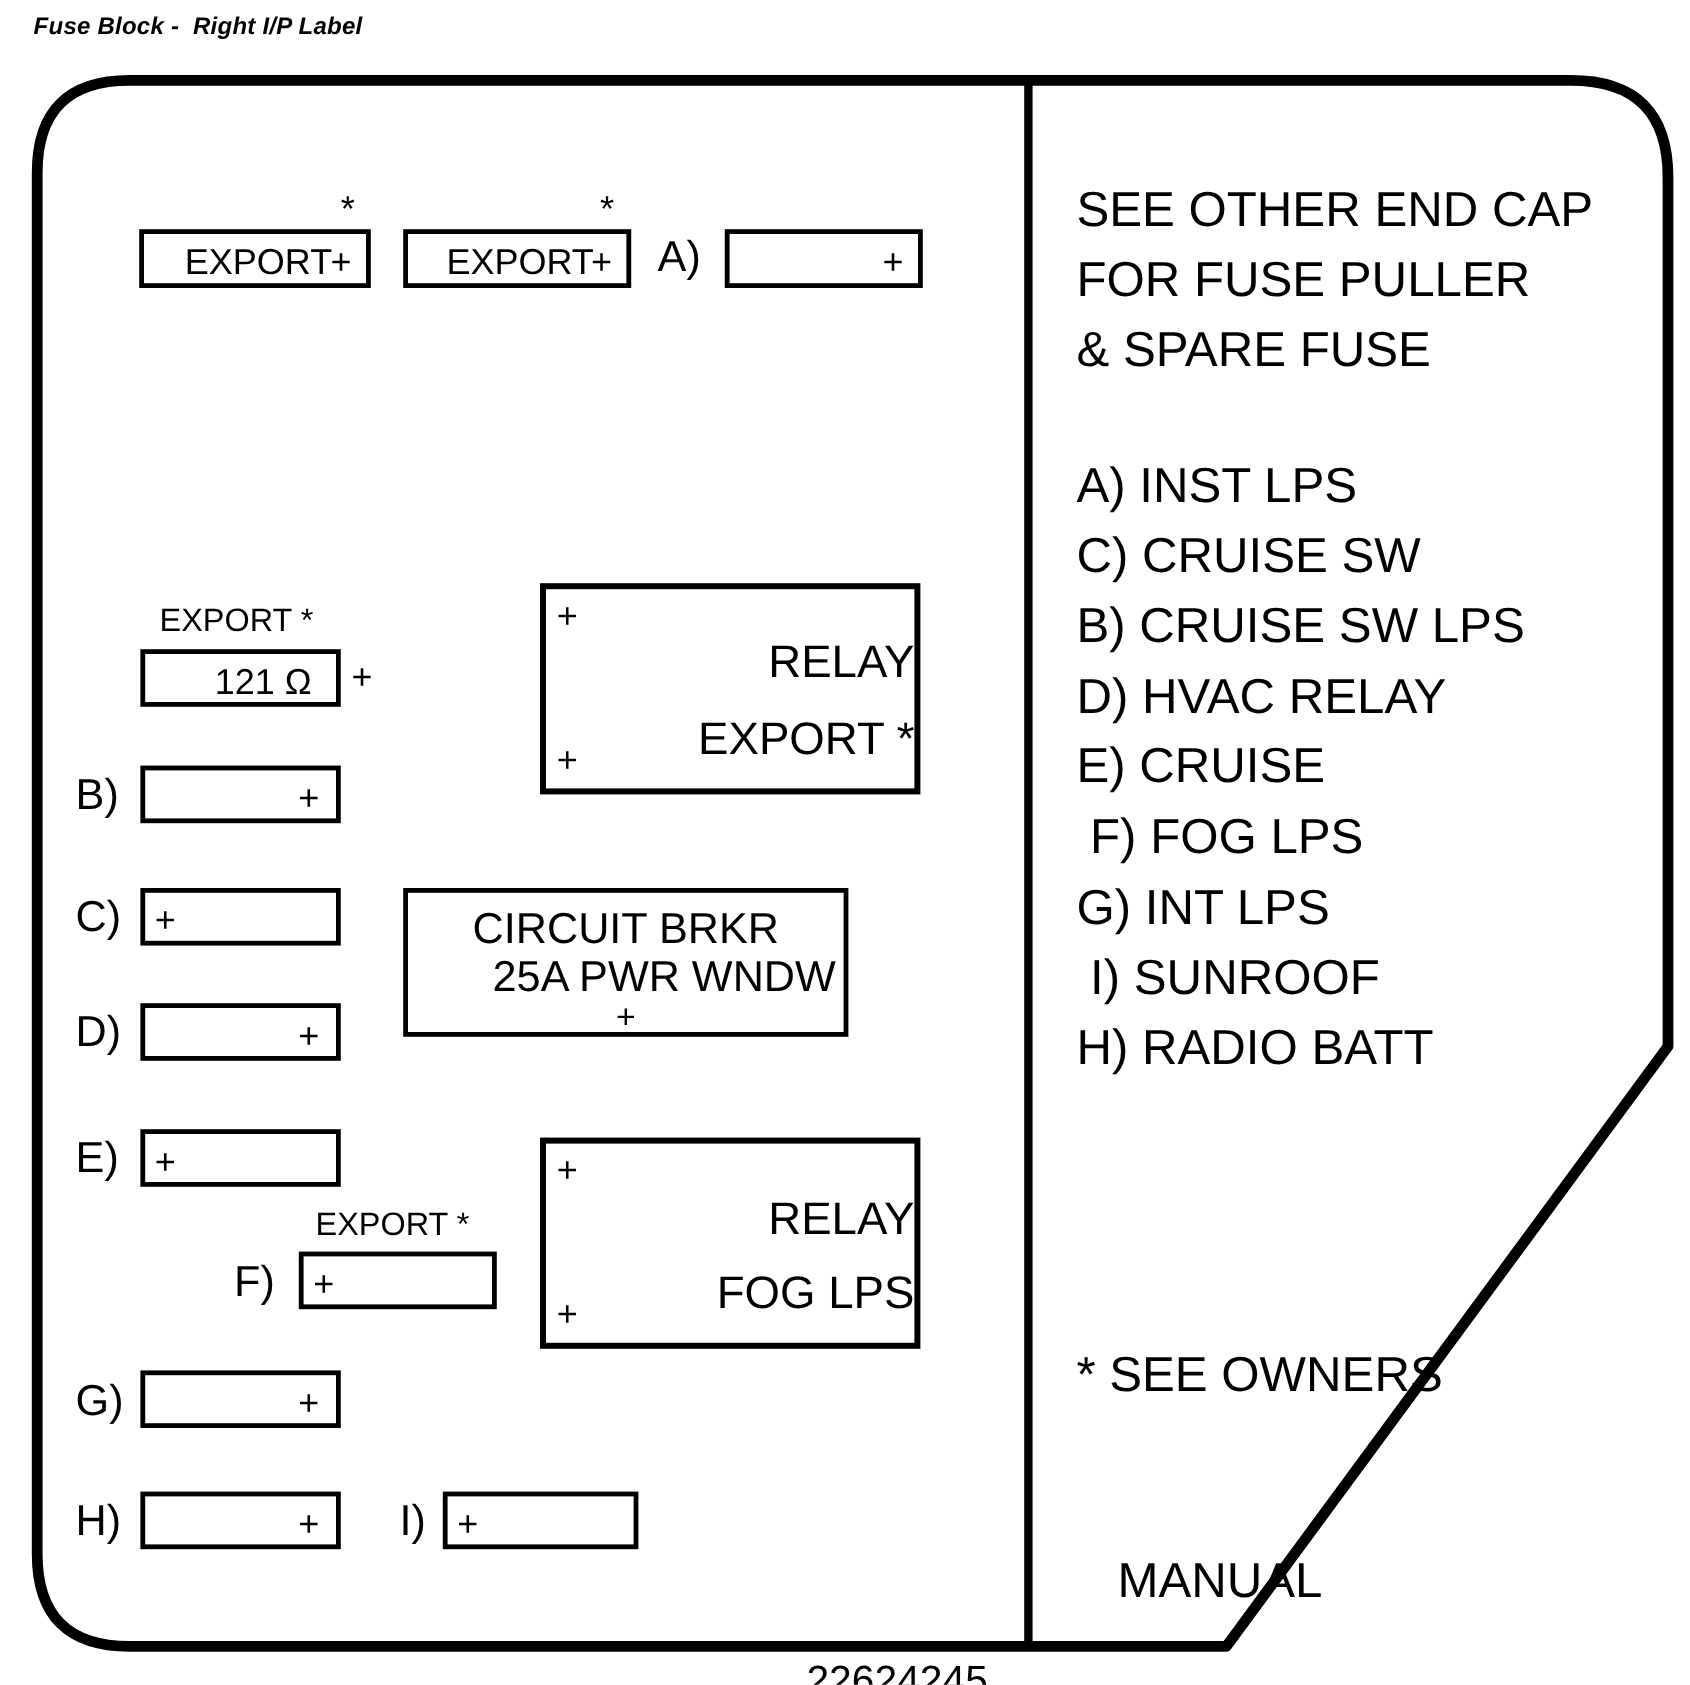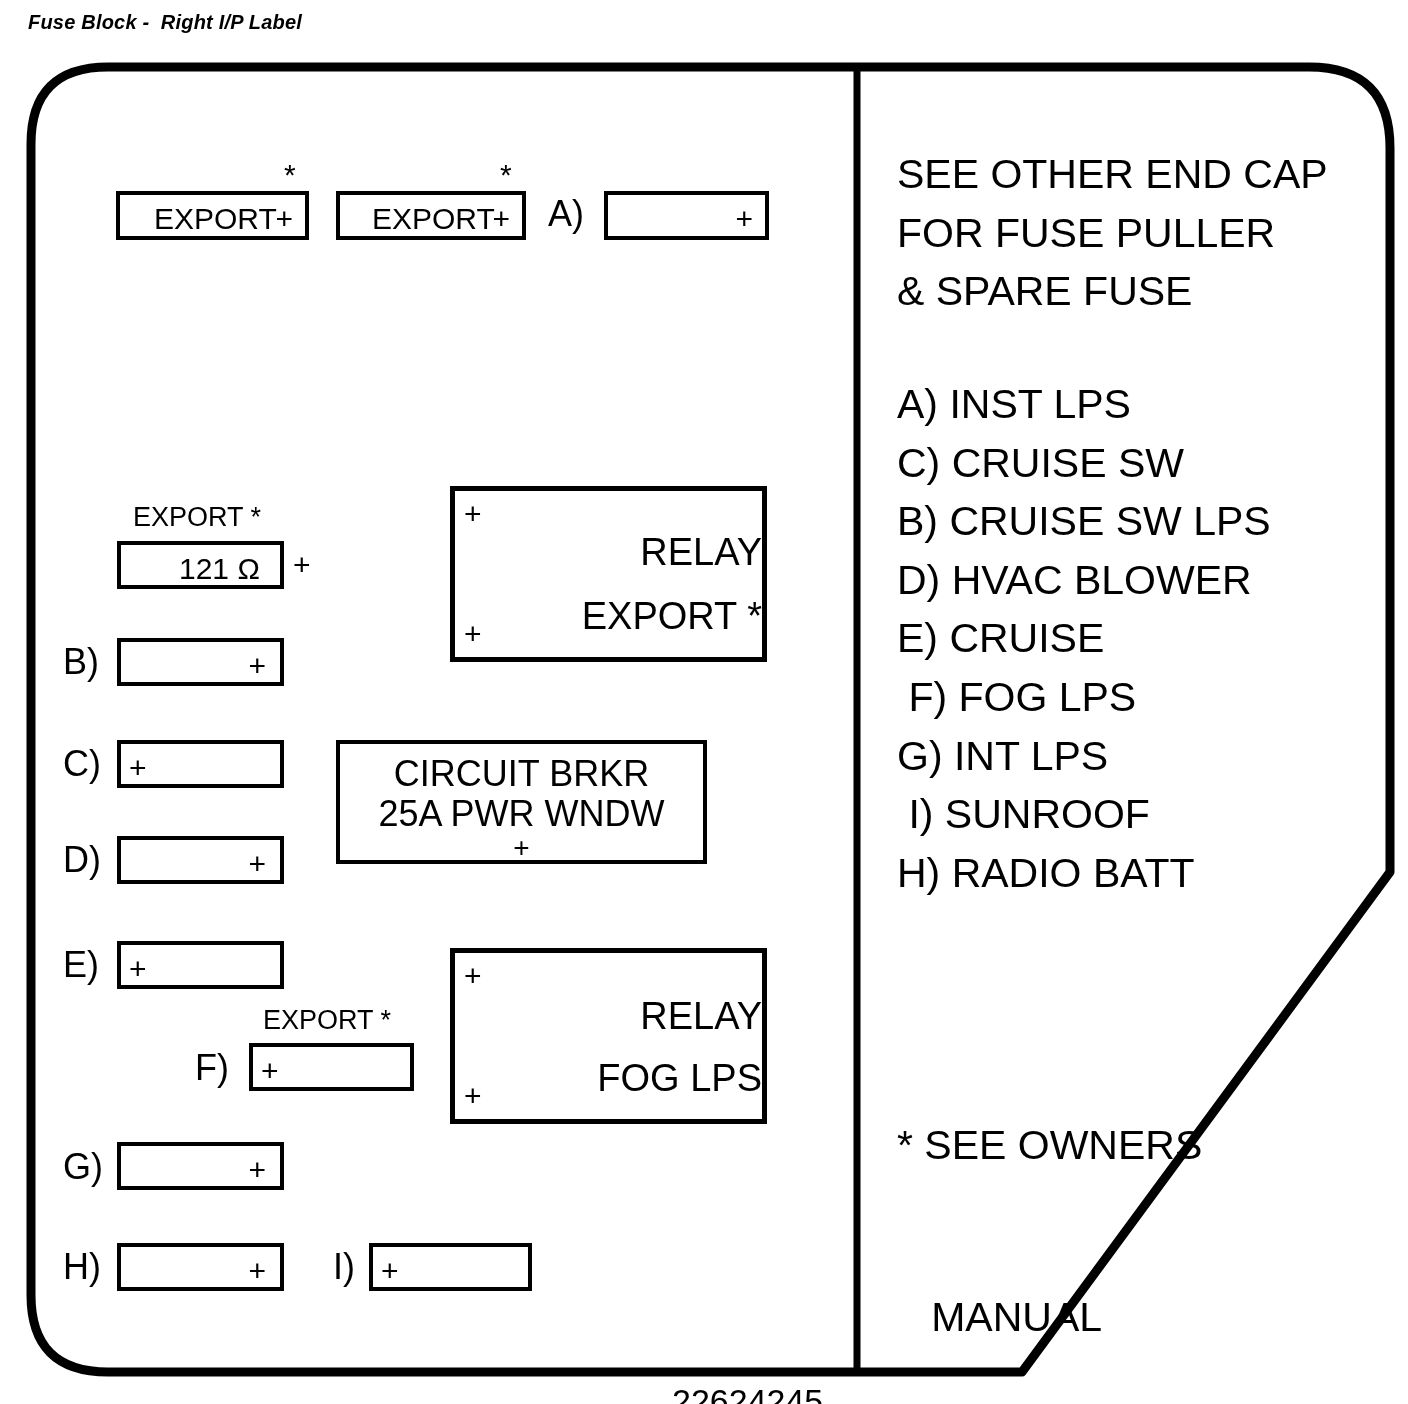--- a/index.html
+++ b/index.html
@@ -205,21 +205,21 @@
 
 <div class="relaybox" style="left:450px; top:486px; width:317px; height:176px;">
   <span class="plus" style="left:9px; top:8px;">+</span>
   <span class="plus" style="left:9px; bottom:8px;">+</span>
   <span class="relay-line" style="left:0; top:42px; width:100%; padding-left:40px; box-sizing:border-box;">RELAY</span>
   <span class="relay-line" style="left:0; top:106px; width:100%; padding-left:40px; box-sizing:border-box;">EXPORT *</span>
 </div>
 
 <div class="relaybox" style="left:336px; top:740px; width:371px; height:124px; border-width:4px;">
   <span class="cb-line" style="top:12px;">CIRCUIT BRKR</span>
-  <span class="cb-line" style="top:52px;">25A PWR WNDW</span>
+  <span class="cb-line" style="top:52px;margin-left:32px;">25A PWR WNDW</span>
   <span class="cb-line" style="top:90px; font-size:28px;">+</span>
 </div>
 
 <div class="relaybox" style="left:450px; top:948px; width:317px; height:176px;">
   <span class="plus" style="left:9px; top:8px;">+</span>
   <span class="plus" style="left:9px; bottom:8px;">+</span>
   <span class="relay-line" style="left:0; top:44px; width:100%; padding-left:32px; box-sizing:border-box;">RELAY</span>
   <span class="relay-line" style="left:0; top:106px; width:100%; padding-left:32px; box-sizing:border-box;">FOG LPS</span>
 </div>
 
@@ -227,21 +227,21 @@
   <div>
     <div class="rp-head">SEE OTHER END CAP</div>
     <div class="rp-head">FOR FUSE PULLER</div>
     <div class="rp-head">&amp; SPARE FUSE</div>
   </div>
 
   <div id="legend-list">
     <div class="rp-item">A) INST LPS</div>
     <div class="rp-item">C) CRUISE SW</div>
     <div class="rp-item">B) CRUISE SW LPS</div>
-    <div class="rp-item">D) HVAC BLOWER</div>
+    <div class="rp-item">D) HVAC RELAY</div>
     <div class="rp-item">E) CRUISE</div>
     <div class="rp-item"> F) FOG LPS</div>
     <div class="rp-item">G) INT LPS</div>
     <div class="rp-item"> I) SUNROOF</div>
     <div class="rp-item">H) RADIO BATT</div>
   </div>
 
   <div id="owners-note">
     <div>* SEE OWNERS</div>
     <div>   MANUAL</div>

